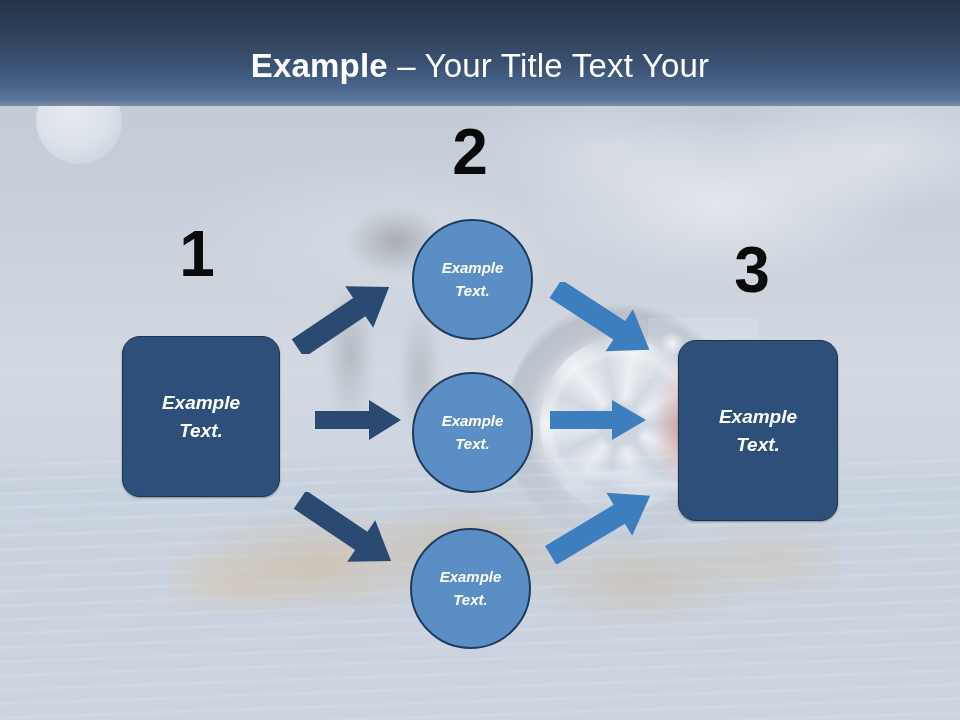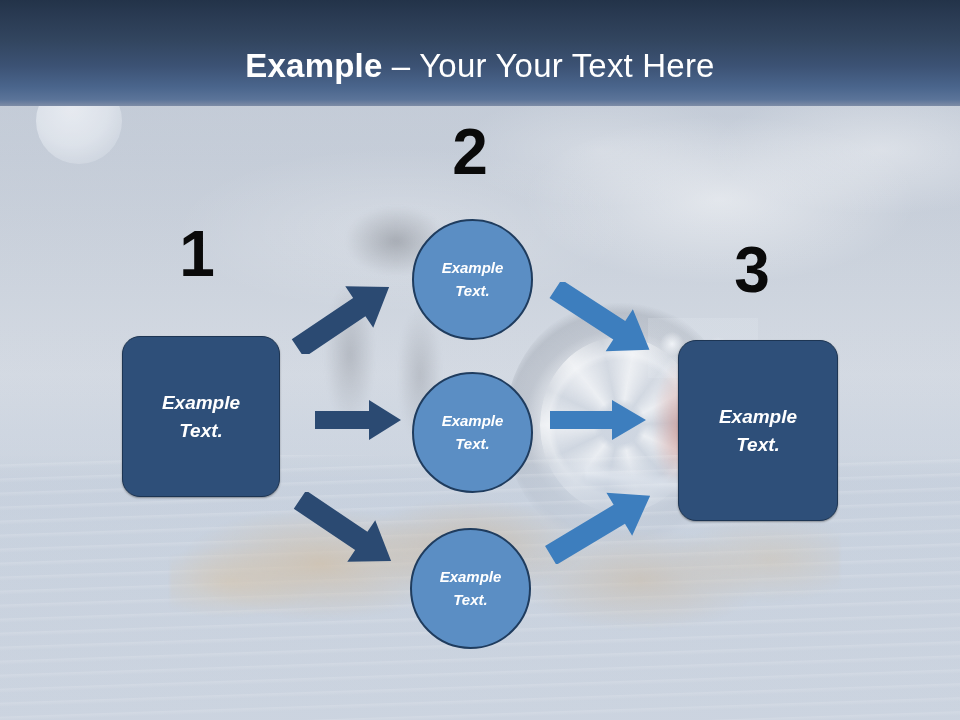--- a/index.html
+++ b/index.html
@@ -236,21 +236,21 @@
   <div class="bg-bike-red"></div>
   <div class="bg-bike-lamps"></div>
   <div class="bg-bike-bar"></div>
   <div class="bg-sea"></div>
   <div class="bg-sea-streaks"></div>
   <div class="bg-rock"></div>
   <div class="bg-rock2"></div>
   <div class="bg-layer bg-haze"></div>
 
   <div id="title-band">
-    <div id="title-text"><span class="strong">Example</span><span class="light"> – Your Your Text Here</span></div>
+    <div id="title-text"><span class="strong">Example</span><span class="light"> – Your Title Text Your</span></div>
   </div>
 
   <div class="step-num" style="left:167px; top:222px; width:60px;">1</div>
   <div class="step-num" style="left:440px; top:120px; width:60px;">2</div>
   <div class="step-num" style="left:722px; top:238px; width:60px;">3</div>
 
   <div class="box" style="left:122px; top:336px; width:156px; height:159px;">
     <div class="label">Example
 Text.</div>
   </div>

